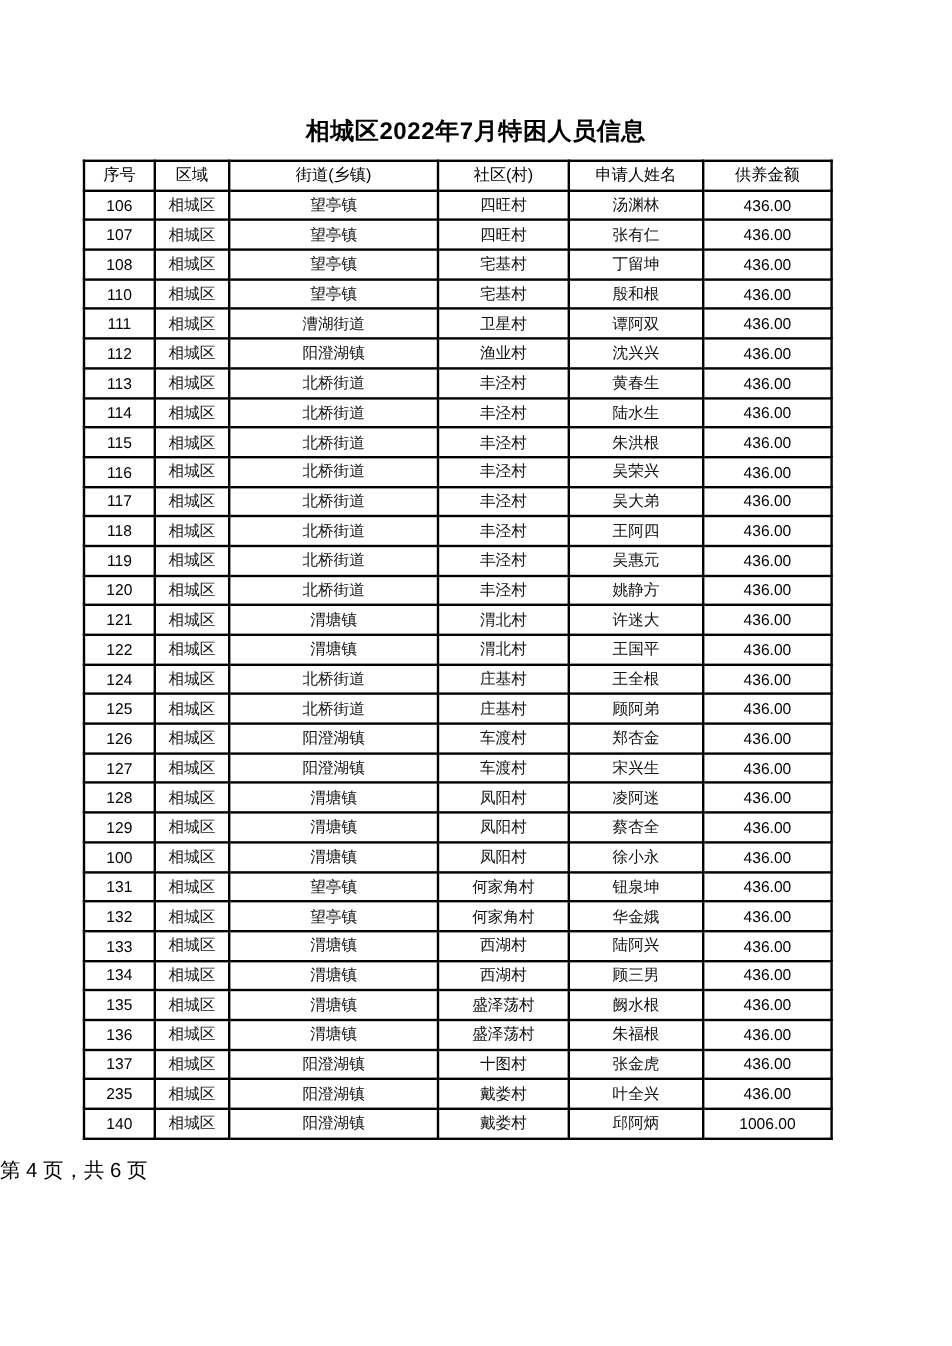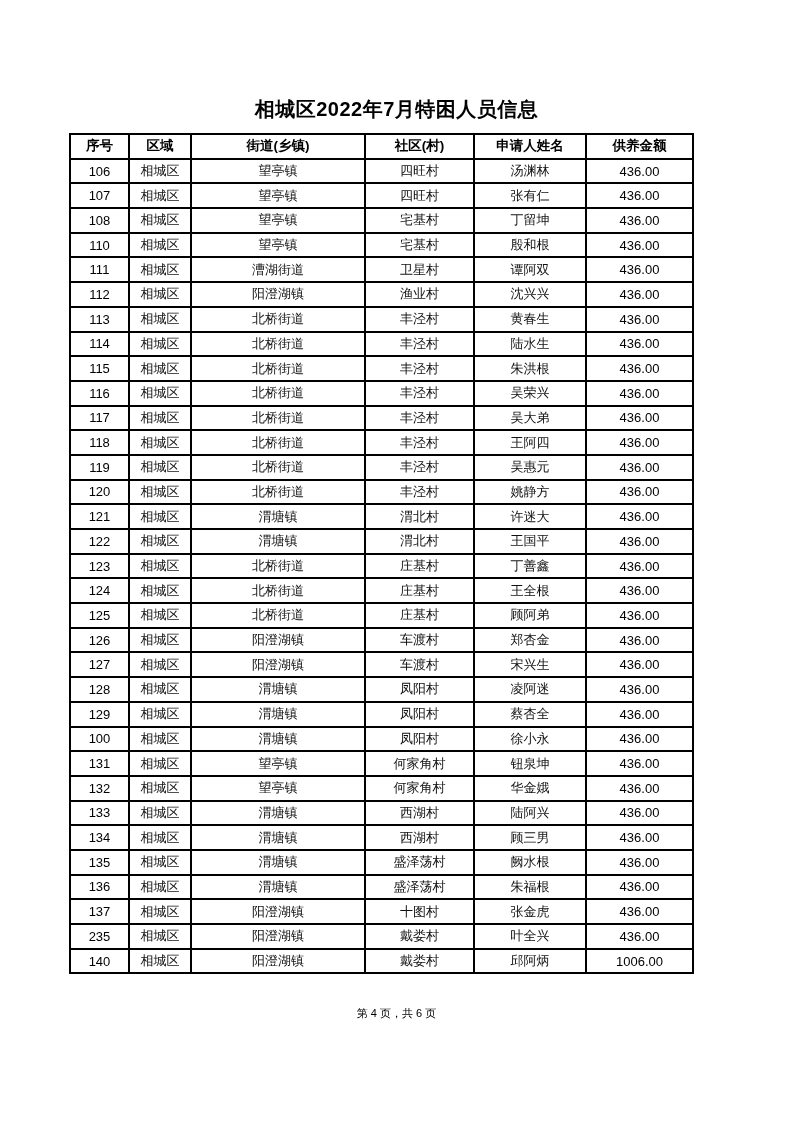--- a/index.html
+++ b/index.html
@@ -39,30 +39,30 @@
     text-align: center;
     vertical-align: middle;
     font-size: 13px;
     font-weight: 400;
     color: #111111;
     overflow: hidden;
     white-space: nowrap;
   }
   table.info-table th {
     font-size: 13.5px;
-    font-weight: 700;
+    font-weight: 400;
     color: #000000;
   }
   table.info-table td.num {
     color: #000000;
   }
   .page-footer {
-    margin-top: 32px;
-    text-align: center;
-    font-size: 11px;
+    margin-top: 14px;
+    text-align: left;
+    font-size: 17px;
     color: #000000;
   }
 </style>
 </head>
 <body>
 
 <div class="page">
 
   <h1 class="page-title">相城区2022年7月特困人员信息</h1>
 
@@ -208,28 +208,20 @@
         </tr>
         <tr>
           <td class="num">122</td>
           <td>相城区</td>
           <td>渭塘镇</td>
           <td>渭北村</td>
           <td>王国平</td>
           <td class="num">436.00</td>
         </tr>
         <tr>
-          <td class="num">123</td>
-          <td>相城区</td>
-          <td>北桥街道</td>
-          <td>庄基村</td>
-          <td>丁善鑫</td>
-          <td class="num">436.00</td>
-        </tr>
-        <tr>
           <td class="num">124</td>
           <td>相城区</td>
           <td>北桥街道</td>
           <td>庄基村</td>
           <td>王全根</td>
           <td class="num">436.00</td>
         </tr>
         <tr>
           <td class="num">125</td>
           <td>相城区</td>

